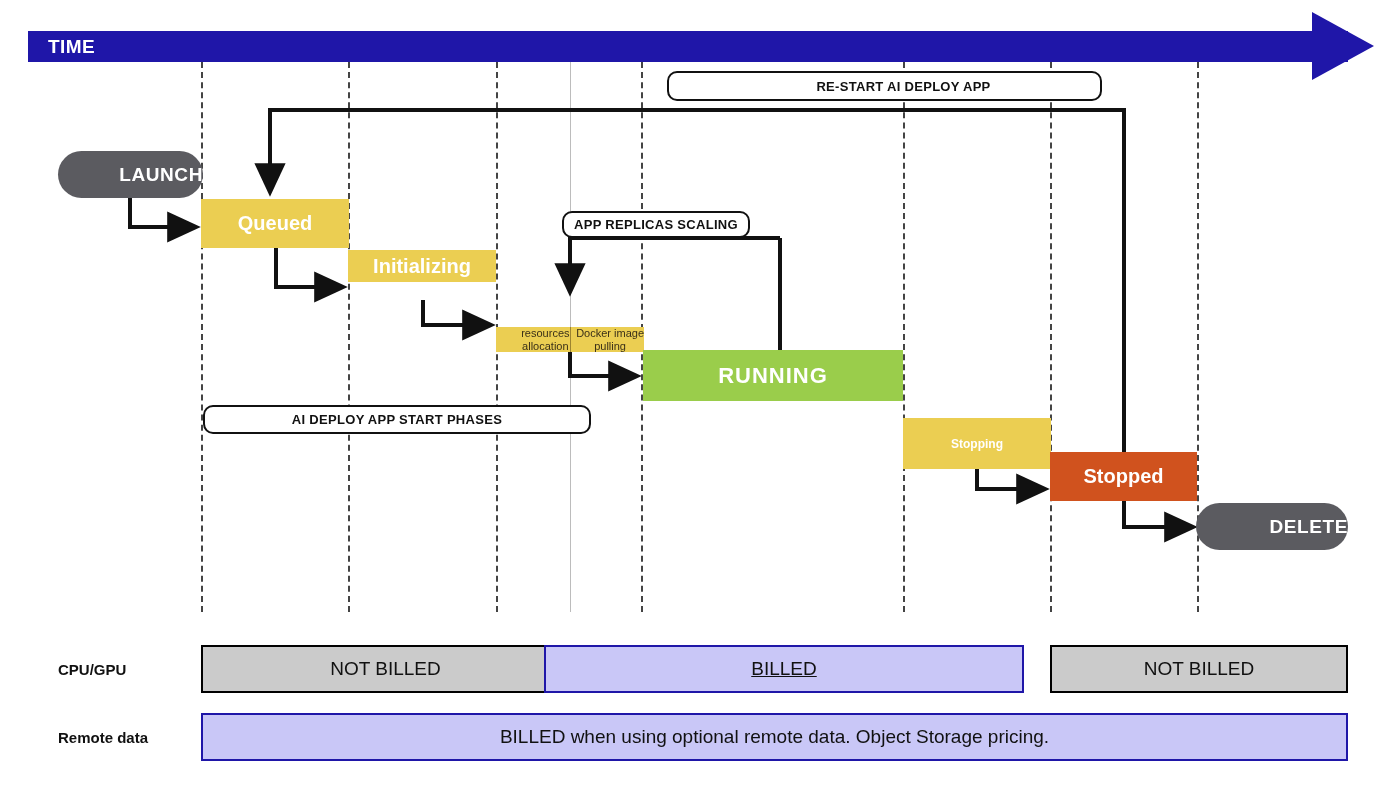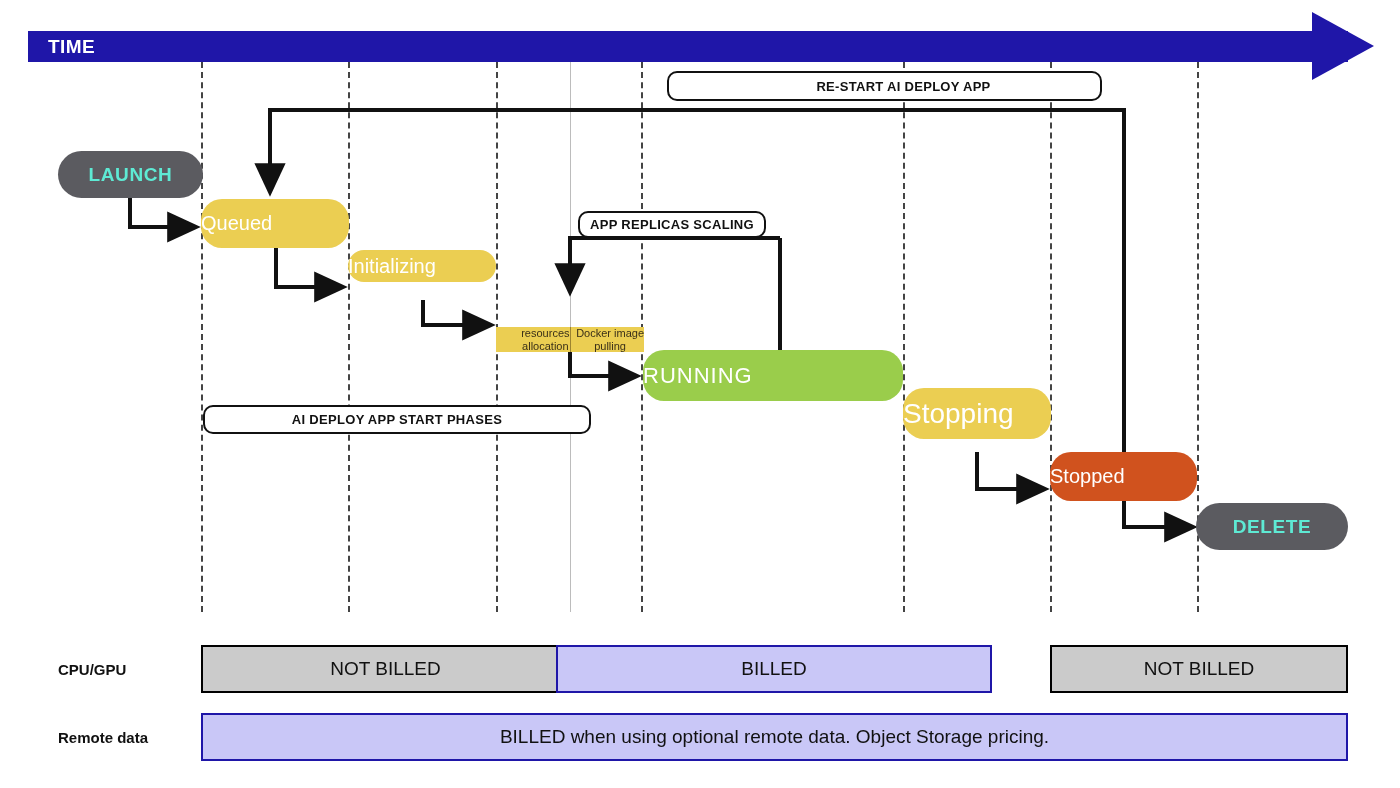--- a/index.html
+++ b/index.html
@@ -30,34 +30,33 @@
   
   .vline{
     position:absolute;top:62px;width:0;
     border-left:2px dashed #444444;
   }
   .vline.solid{border-left:1px solid #bcbcbc;}
 
   
   .state{
     position:absolute;
-    display:flex;align-items:center;
-    color:#ffffff;font-weight:normal;
-    box-sizing:border-box;
-    border-radius:21px;
+    display:flex;align-items:center;justify-content:center;
+    color:#ffffff;font-weight:bold;
+    box-sizing:border-box;
   }
   .state.yellow{background:#EBCE52;}
   .state.green{background:#9ACD4B;}
   .state.orange{background:#D0521E;}
 
   .pill{
     position:absolute;
     background:#5B5B60;border-radius:24px;
-    display:flex;align-items:center;justify-content:center;
-    color:#5eead4;font-weight:bold;font-size:19px;letter-spacing:.6px;
+    display:flex;align-items:center;justify-content:flex-end;
+    color:#ffffff;font-weight:bold;font-size:19px;letter-spacing:.6px;
   }
 
   
   .subrow{
     position:absolute;display:flex;
     background:#EBCE52;
     box-sizing:border-box;
   }
   .subcell{
     flex:1;display:flex;align-items:center;justify-content:flex-end;
@@ -136,21 +135,21 @@
     </g>
     <g fill="none" stroke="#111111" stroke-width="2">
       
     </g>
   </svg>
 
   <div class="callout" style="left:667px;top:71px;width:435px;height:30px;padding-left:38px;">
     <span>RE-START AI DEPLOY APP</span>
   </div>
 
-  <div class="callout" style="left:578px;top:211px;width:188px;height:27px;">
+  <div class="callout" style="left:562px;top:211px;width:188px;height:27px;">
     <span>APP REPLICAS SCALING</span>
   </div>
 
   <div class="callout" style="left:203px;top:405px;width:388px;height:29px;">
     <span>AI DEPLOY APP START PHASES</span>
   </div>
 
   <div class="pill" style="left:58px;top:151px;width:145px;height:47px;">
     <span>LAUNCH</span>
   </div>
@@ -180,36 +179,36 @@
         <span>Docker image</span><br>
         <span>pulling</span>
       </span>
     </div>
   </div>
 
   <div class="state green" style="left:643px;top:350px;width:260px;height:51px;font-size:22px;letter-spacing:1px;">
     <span>RUNNING</span>
   </div>
 
-  <div class="state yellow" style="left:903px;top:388px;width:148px;height:51px;font-size:28px;">
+  <div class="state yellow" style="left:903px;top:418px;width:148px;height:51px;font-size:12px;">
     <span>Stopping</span>
   </div>
 
   <div class="state orange" style="left:1050px;top:452px;width:147px;height:49px;font-size:20px;">
     <span>Stopped</span>
   </div>
 
   <div class="rowlabel" style="left:58px;top:655px;width:140px;height:28px;">
     <span>CPU/GPU</span>
   </div>
 
   <div class="billcell grey" style="left:201px;top:645px;width:369px;height:48px;">
     <span>NOT BILLED</span>
   </div>
-  <div class="billcell blue" style="left:556px;top:645px;width:436px;height:48px;">
+  <div class="billcell blue" style="left:544px;top:645px;width:480px;height:48px;text-decoration:underline;">
     <span>BILLED</span>
   </div>
   <div class="billcell grey" style="left:1050px;top:645px;width:298px;height:48px;">
     <span>NOT BILLED</span>
   </div>
 
   <div class="rowlabel" style="left:58px;top:723px;width:150px;height:28px;">
     <span>Remote data</span>
   </div>
 

